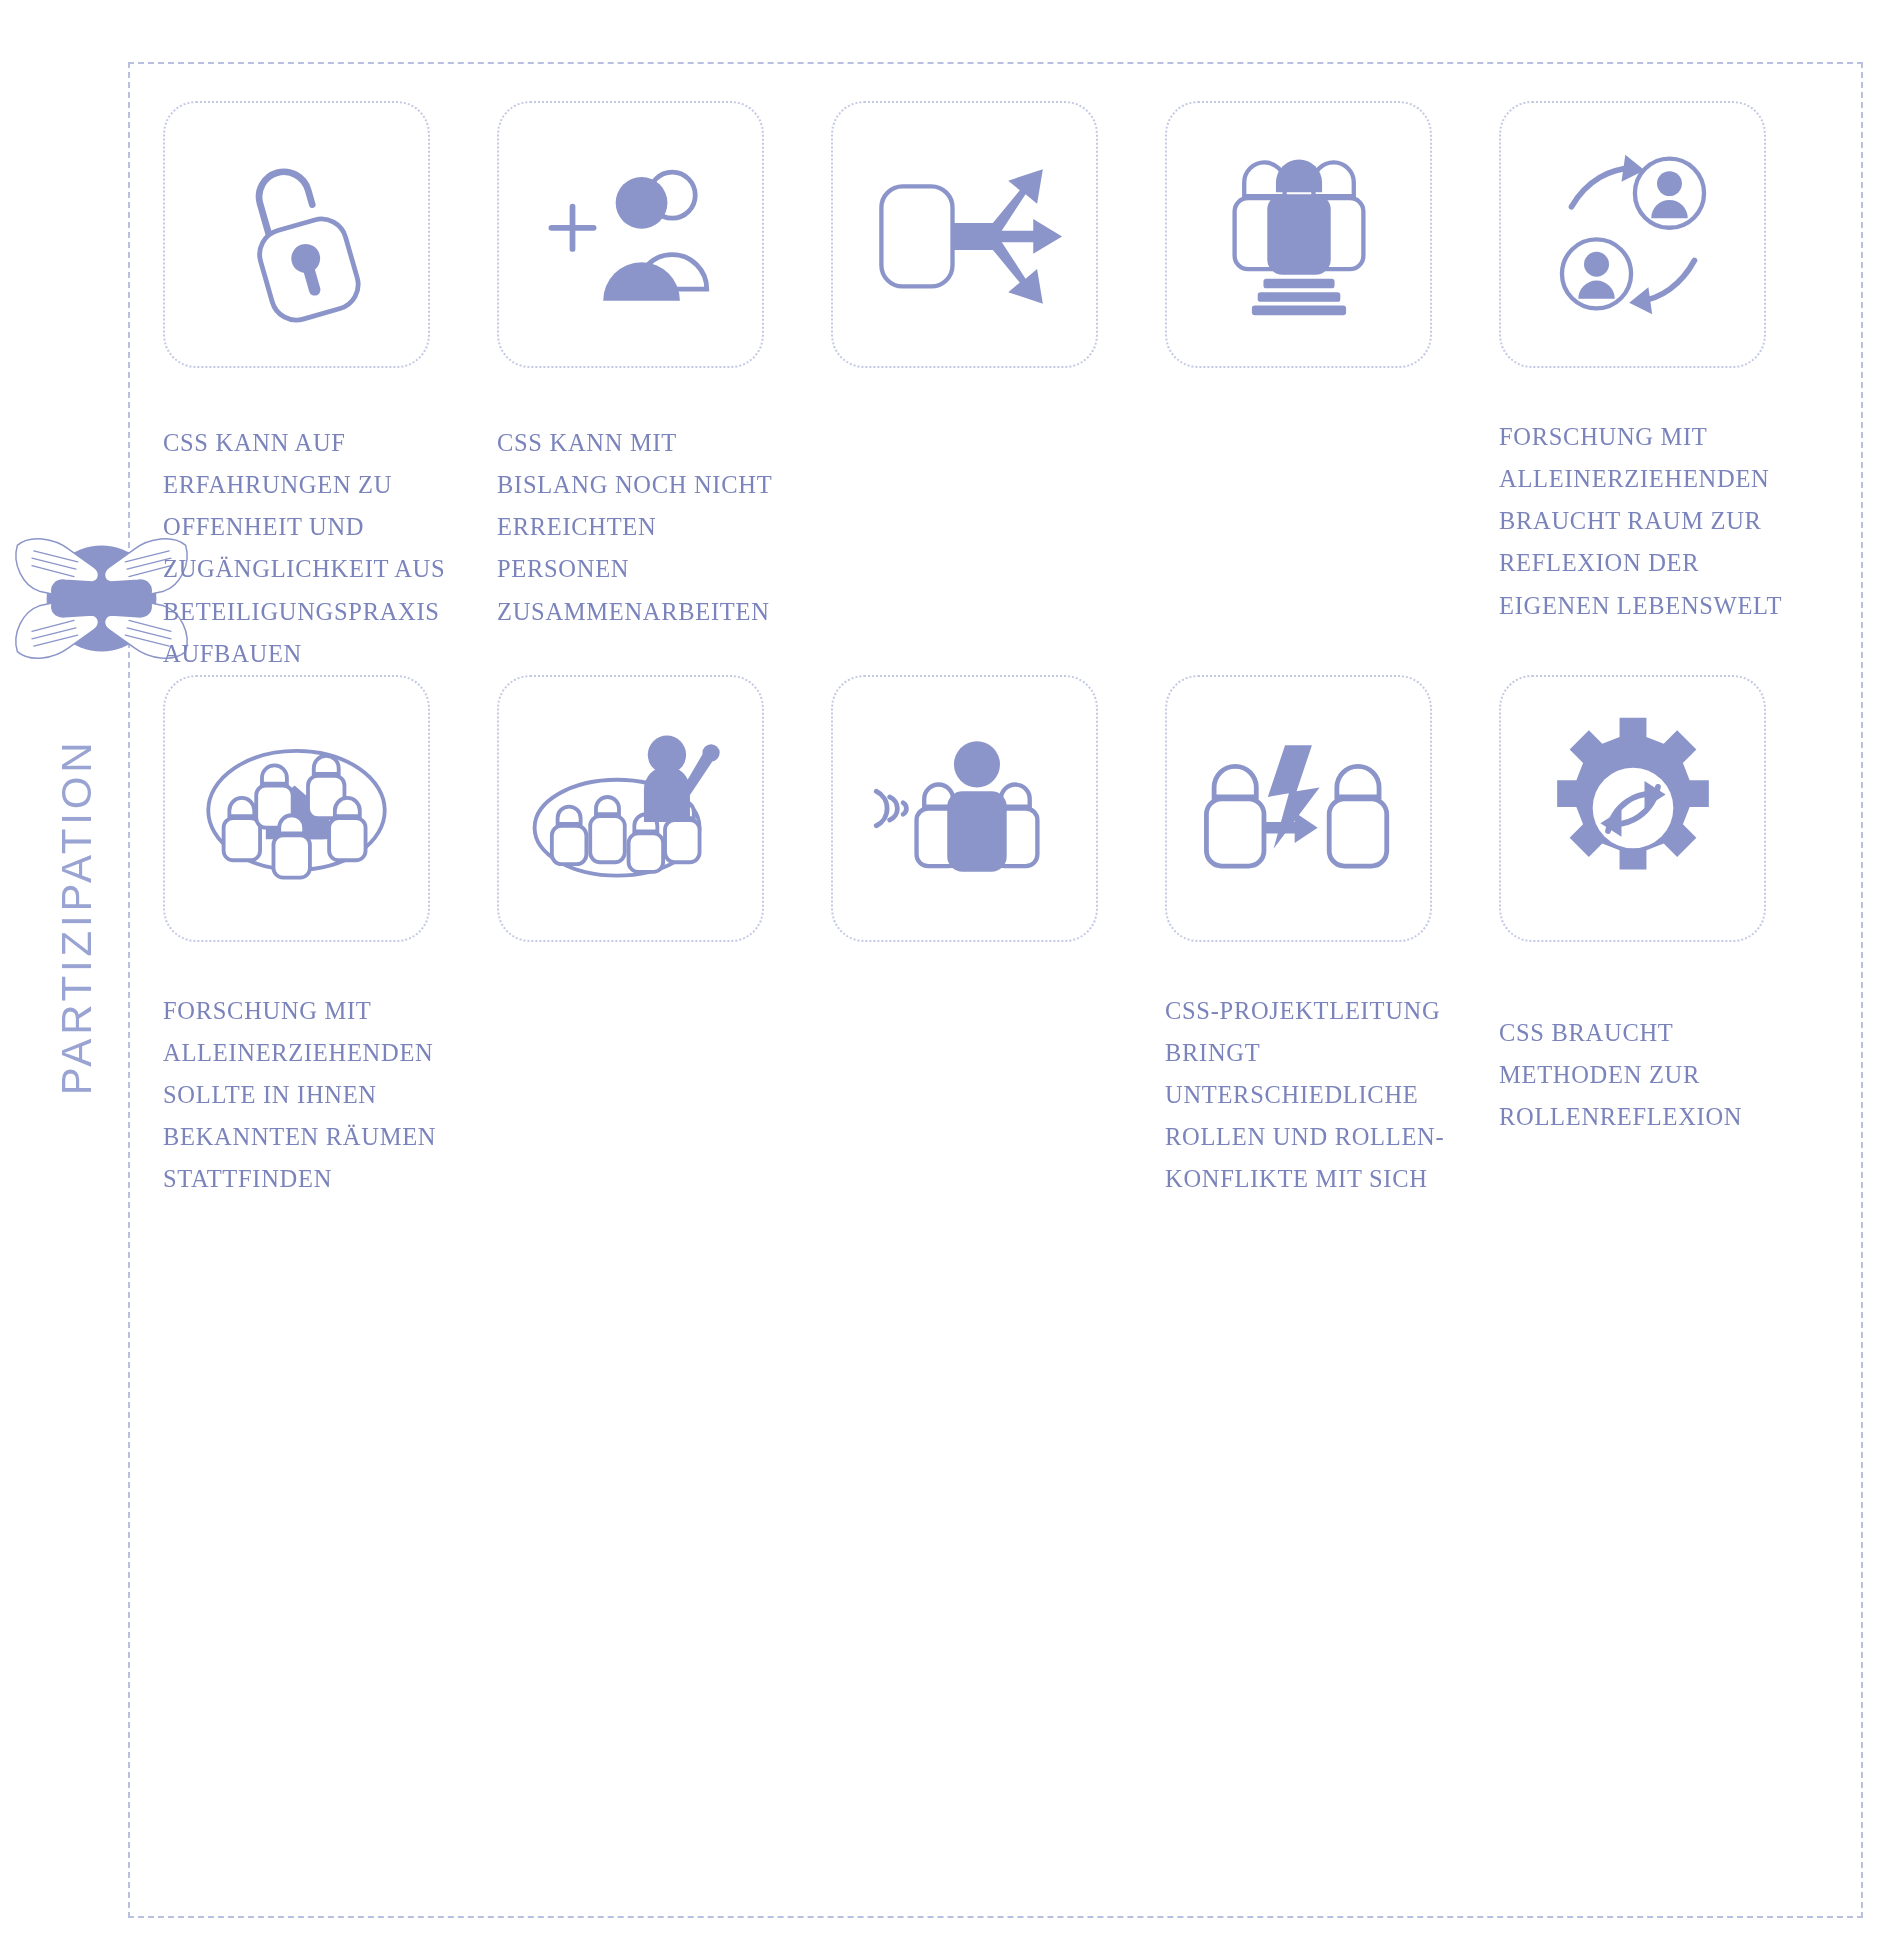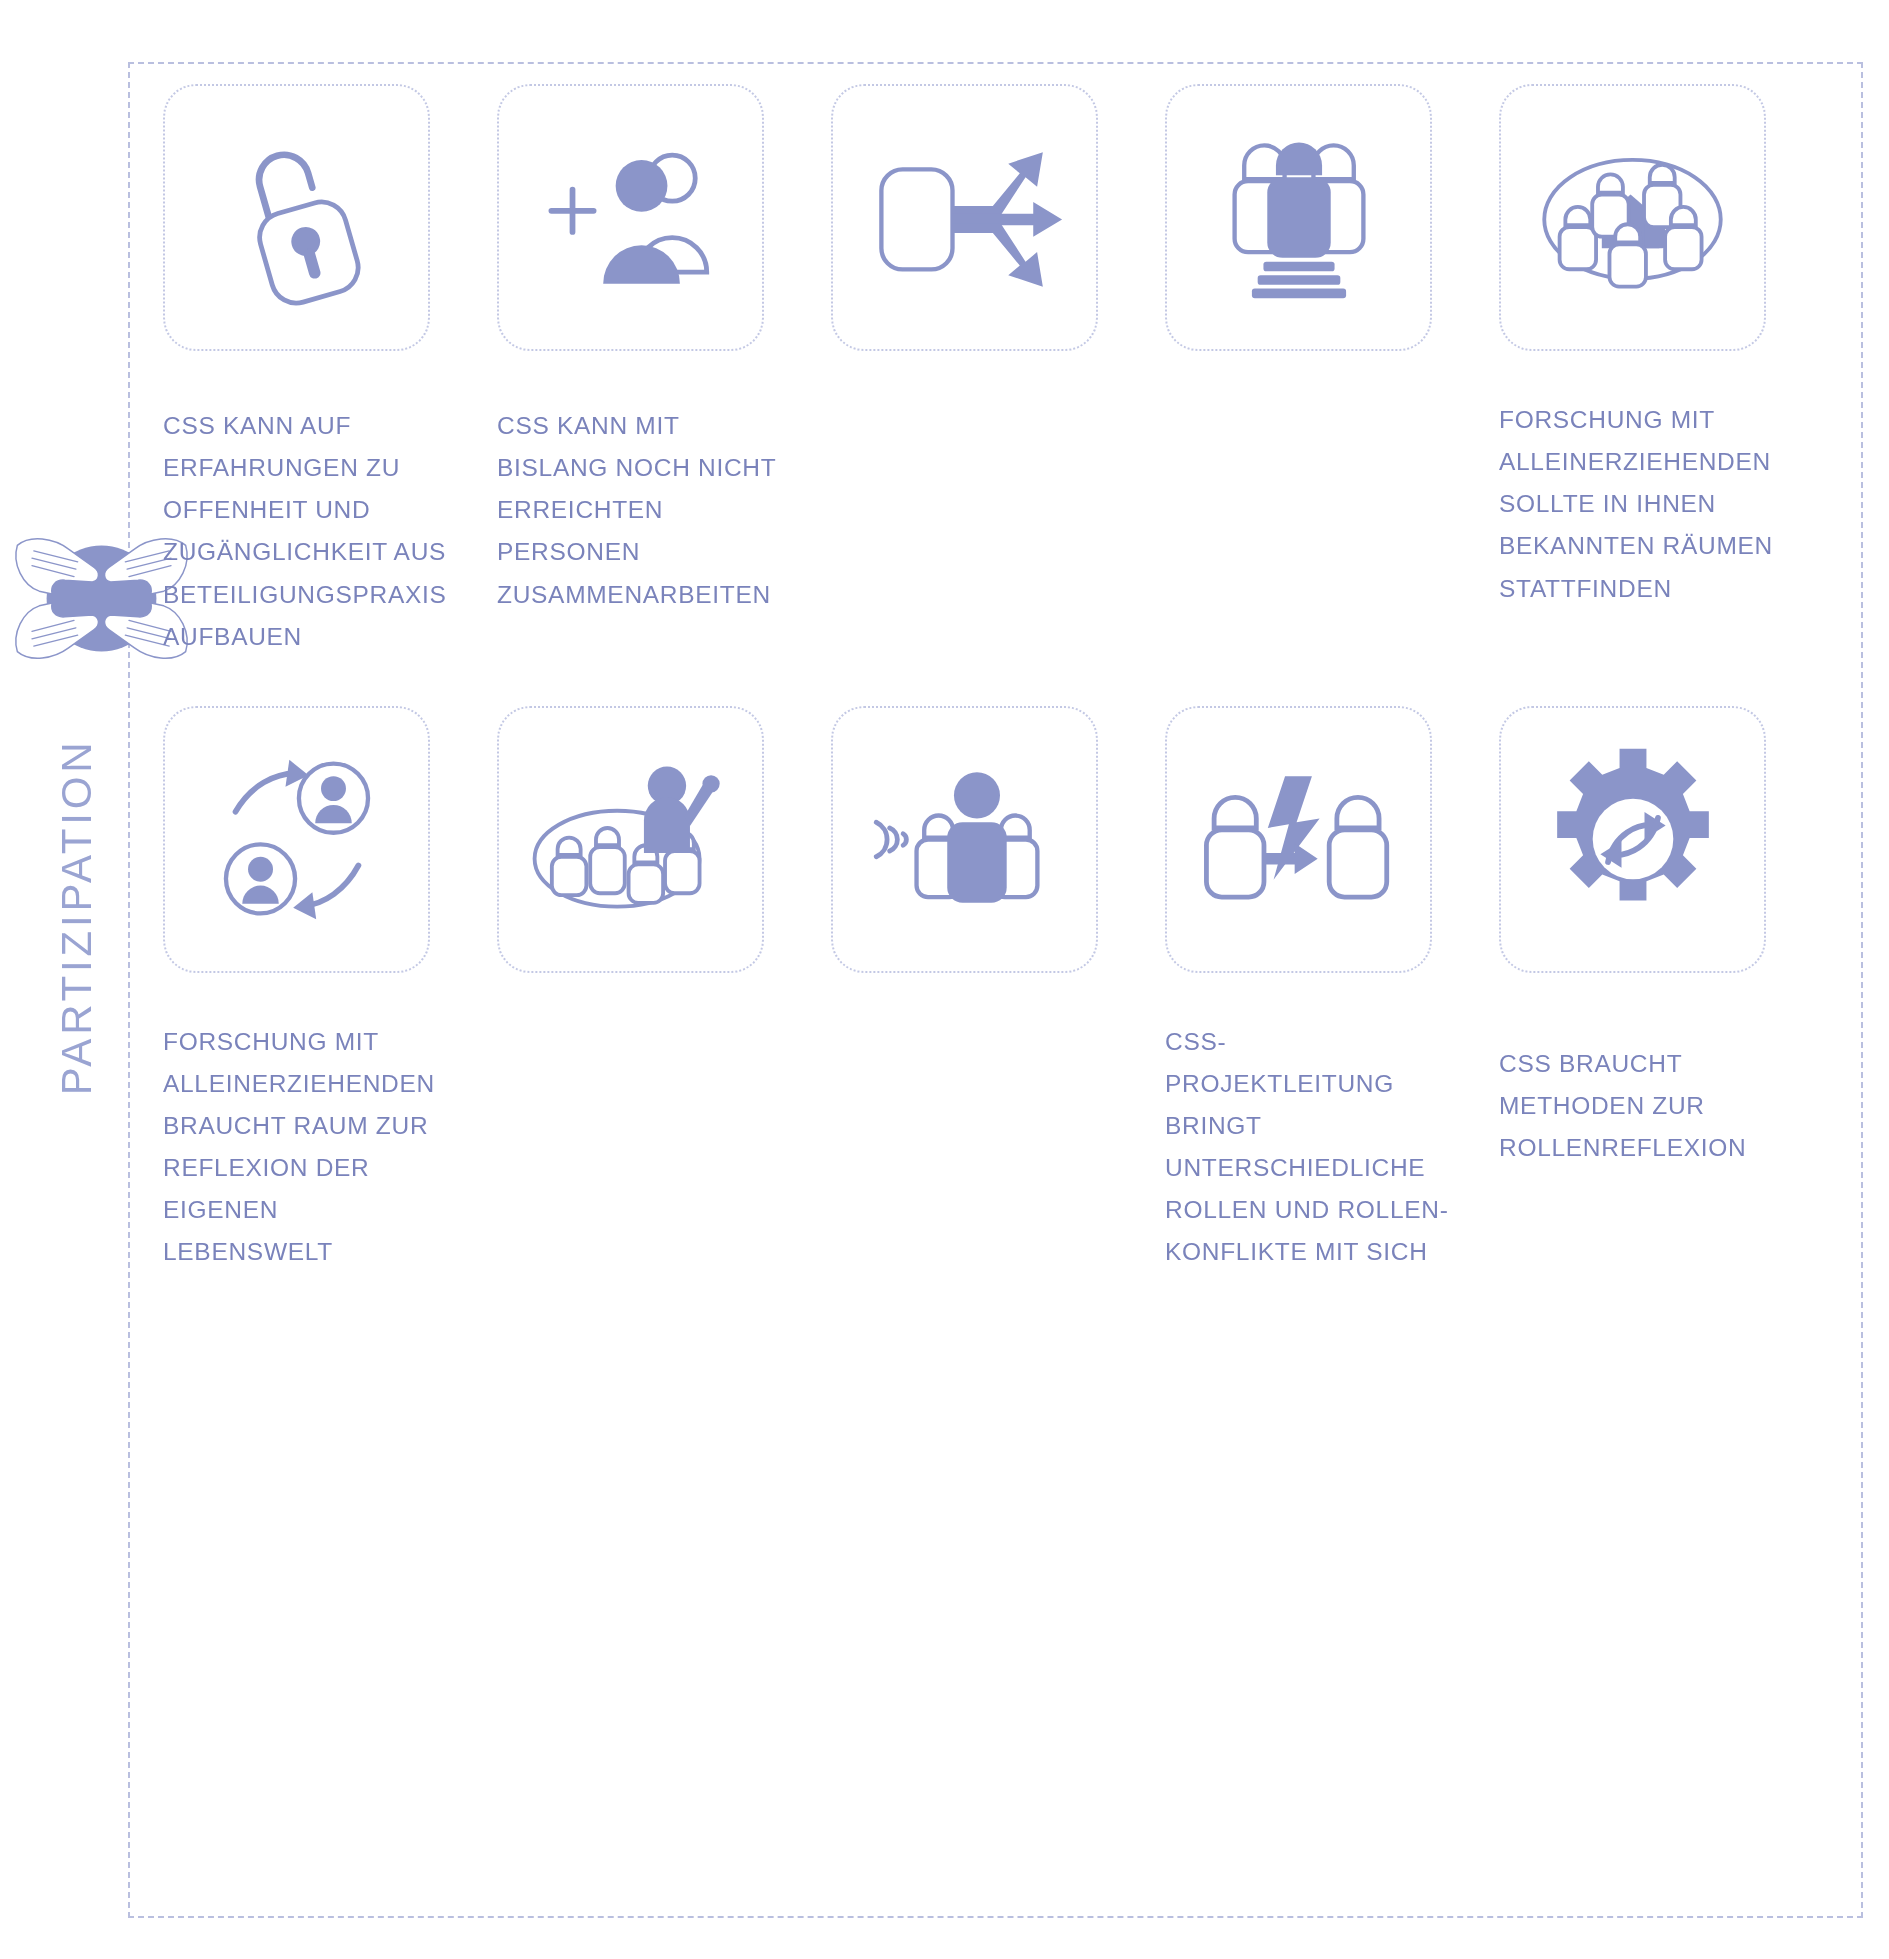--- a/index.html
+++ b/index.html
@@ -57,26 +57,26 @@
     top: 507px;
     width: 183px;
     height: 183px;
   }
   .hands-badge svg { display: block; width: 183px; height: 183px; }
 
   
   .grid {
     position: absolute;
     left: 163px;
-    top: 84px;
+    top: 101px;
     width: 1672px;
     display: grid;
     grid-template-columns: repeat(5, 334px);
     grid-auto-rows: min-content;
-    row-gap: 48px;
+    font-family: Liberation Serif, serif;
   }
 
   .cell {
     width: 334px;
   }
 
   .icon-box {
     width: 267px;
     height: 267px;
     border: 2.9px dotted #c3c8e4;
@@ -202,20 +202,42 @@
             <rect x="68" y="136" width="74" height="10" rx="3"></rect>
             <rect x="62" y="150" width="86" height="10" rx="3"></rect>
             <rect x="56" y="164" width="98" height="10" rx="3"></rect>
           </g>
         </svg>
       </div>
     </div>
 
     <div class="cell row2">
       <div class="icon-box">
+        <svg width="192" height="183" viewBox="0 0 200 190">
+          <circle cx="138" cy="52" r="36" fill="none" stroke="#8b95c9" stroke-width="4.5"></circle>
+          <g fill="#8b95c9">
+            <circle cx="138" cy="42" r="13"></circle>
+            <path d="M119 78 a19 19 0 0 1 38 0 z"></path>
+          </g>
+          <circle cx="62" cy="136" r="36" fill="none" stroke="#8b95c9" stroke-width="4.5"></circle>
+          <g fill="#8b95c9">
+            <circle cx="62" cy="126" r="13"></circle>
+            <path d="M43 162 a19 19 0 0 1 38 0 z"></path>
+          </g>
+          <path d="M36 66 C 52 38, 78 26, 98 26" fill="none" stroke="#8b95c9" stroke-width="6" stroke-linecap="round"></path>
+          <path d="M92 12 L112 28 L88 40 Z" fill="#8b95c9"></path>
+          <path d="M164 122 C 150 148, 128 162, 108 164" fill="none" stroke="#8b95c9" stroke-width="6" stroke-linecap="round"></path>
+          <path d="M116 150 L96 166 L120 178 Z" fill="#8b95c9"></path>
+        </svg>
+      </div>
+      <div class="caption">FORSCHUNG MIT ALLEINERZIEHENDEN BRAUCHT RAUM ZUR REFLEXION DER EIGENEN LEBENSWELT</div>
+    </div>
+
+    <div class="cell row2">
+      <div class="icon-box">
         <svg width="211" height="173" viewBox="0 0 220 180">
           <ellipse cx="110" cy="92" rx="92" ry="62" fill="none" stroke="#8b95c9" stroke-width="4"></ellipse>
           <g fill="#8b95c9">
             <path d="M108 66 L138 92 L138 122 L78 122 L78 92 Z"></path>
             <rect x="122" y="82" width="22" height="40" rx="3"></rect>
           </g>
           <g fill="#ffffff" stroke="#8b95c9" stroke-width="4">
             <path d="M40 92 a13 13 0 0 1 26 0 v6 h-26z"></path>
             <rect x="34" y="100" width="38" height="44" rx="10"></rect>
             <path d="M74 58 a13 13 0 0 1 26 0 v6 h-26z"></path>
@@ -227,42 +249,20 @@
             <path d="M92 110 a13 13 0 0 1 26 0 v6 h-26z"></path>
             <rect x="86" y="118" width="38" height="44" rx="10"></rect>
           </g>
         </svg>
       </div>
       <div class="caption">FORSCHUNG MIT ALLEINERZIEHENDEN SOLLTE IN IHNEN BEKANNTEN RÄUMEN STATTFINDEN</div>
     </div>
 
     <div class="cell row2">
       <div class="icon-box">
-        <svg width="192" height="183" viewBox="0 0 200 190">
-          <circle cx="138" cy="52" r="36" fill="none" stroke="#8b95c9" stroke-width="4.5"></circle>
-          <g fill="#8b95c9">
-            <circle cx="138" cy="42" r="13"></circle>
-            <path d="M119 78 a19 19 0 0 1 38 0 z"></path>
-          </g>
-          <circle cx="62" cy="136" r="36" fill="none" stroke="#8b95c9" stroke-width="4.5"></circle>
-          <g fill="#8b95c9">
-            <circle cx="62" cy="126" r="13"></circle>
-            <path d="M43 162 a19 19 0 0 1 38 0 z"></path>
-          </g>
-          <path d="M36 66 C 52 38, 78 26, 98 26" fill="none" stroke="#8b95c9" stroke-width="6" stroke-linecap="round"></path>
-          <path d="M92 12 L112 28 L88 40 Z" fill="#8b95c9"></path>
-          <path d="M164 122 C 150 148, 128 162, 108 164" fill="none" stroke="#8b95c9" stroke-width="6" stroke-linecap="round"></path>
-          <path d="M116 150 L96 166 L120 178 Z" fill="#8b95c9"></path>
-        </svg>
-      </div>
-      <div class="caption">FORSCHUNG MIT ALLEINERZIEHENDEN BRAUCHT RAUM ZUR REFLEXION DER EIGENEN LEBENSWELT</div>
-    </div>
-
-    <div class="cell row2">
-      <div class="icon-box">
         <svg width="211" height="173" viewBox="0 0 220 180">
           <ellipse cx="96" cy="110" rx="86" ry="50" fill="none" stroke="#8b95c9" stroke-width="4"></ellipse>
           <g fill="#ffffff" stroke="#8b95c9" stroke-width="4">
             <path d="M34 100 a12 12 0 0 1 24 0 v6 h-24z"></path>
             <rect x="28" y="108" width="36" height="40" rx="10"></rect>
             <path d="M74 90 a12 12 0 0 1 24 0 v6 h-24z"></path>
             <rect x="68" y="98" width="36" height="48" rx="10"></rect>
             <path d="M114 108 a12 12 0 0 1 24 0 v6 h-24z"></path>
             <rect x="108" y="116" width="36" height="40" rx="10"></rect>
             <path d="M152 94 a12 12 0 0 1 24 0 v6 h-24z"></path>

